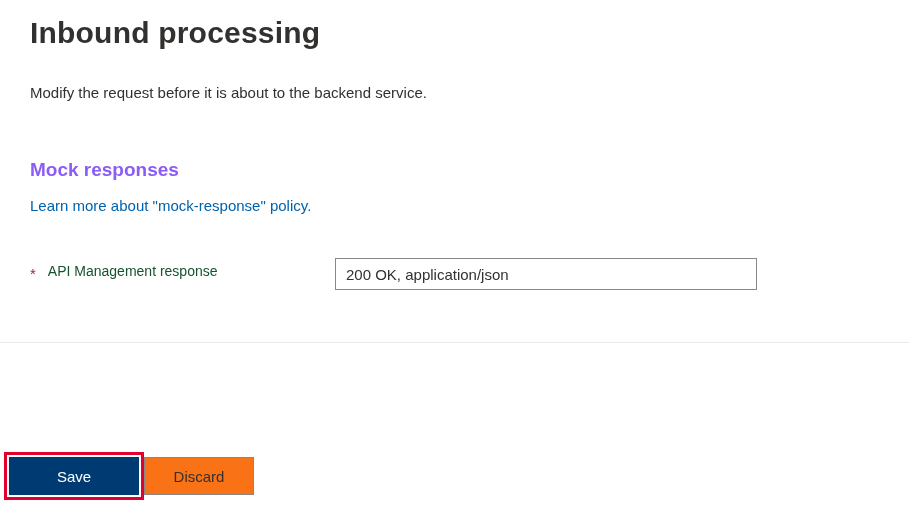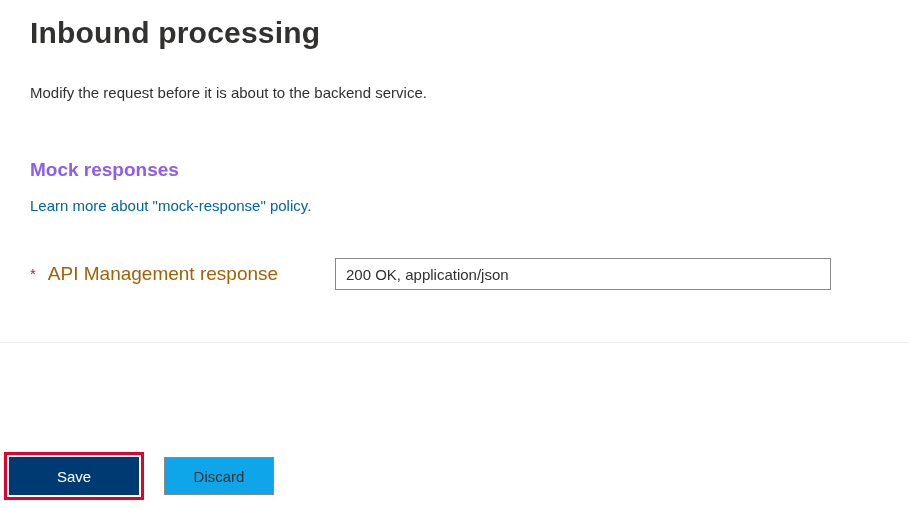--- a/index.html
+++ b/index.html
@@ -58,25 +58,25 @@
       align-items: flex-start;
       width: 305px;
     }
     .required-star {
       color: #a4262c;
       font-size: 15px;
       margin-right: 12px;
       line-height: 1.5;
     }
     .field-label {
-      font-size: 19px;
-      color: #a16207;
+      font-size: 14px;
+      color: #14532d;
     }
     .select-input {
-      width: 496px;
+      width: 422px;
       height: 32px;
       border: 1px solid #8a8886;
       background: #ffffff;
       font-size: 15px;
       color: #323130;
       padding: 0 10px;
       font-family: inherit;
       display: flex;
       align-items: center;
       cursor: pointer;
@@ -85,31 +85,30 @@
       border: none;
       border-top: 1px solid #edebe9;
       margin: 52px 0 0 0;
       width: 100%;
     }
     .footer {
       position: absolute;
       left: 4px;
       bottom: 8px;
       display: flex;
-      gap: 20px;
       align-items: center;
     }
     .btn {
       height: 38px;
       min-width: 110px;
       font-size: 15px;
       font-family: inherit;
       cursor: pointer;
       border: 1px solid #8a8886;
-      background: #0ea5e9;
+      background: #f97316;
       color: #323130;
       padding: 0 20px;
     }
     .btn-primary {
       background: #003a73;
       color: #ffffff;
       border: 1px solid #003a73;
       min-width: 130px;
     }
     .save-highlight {

